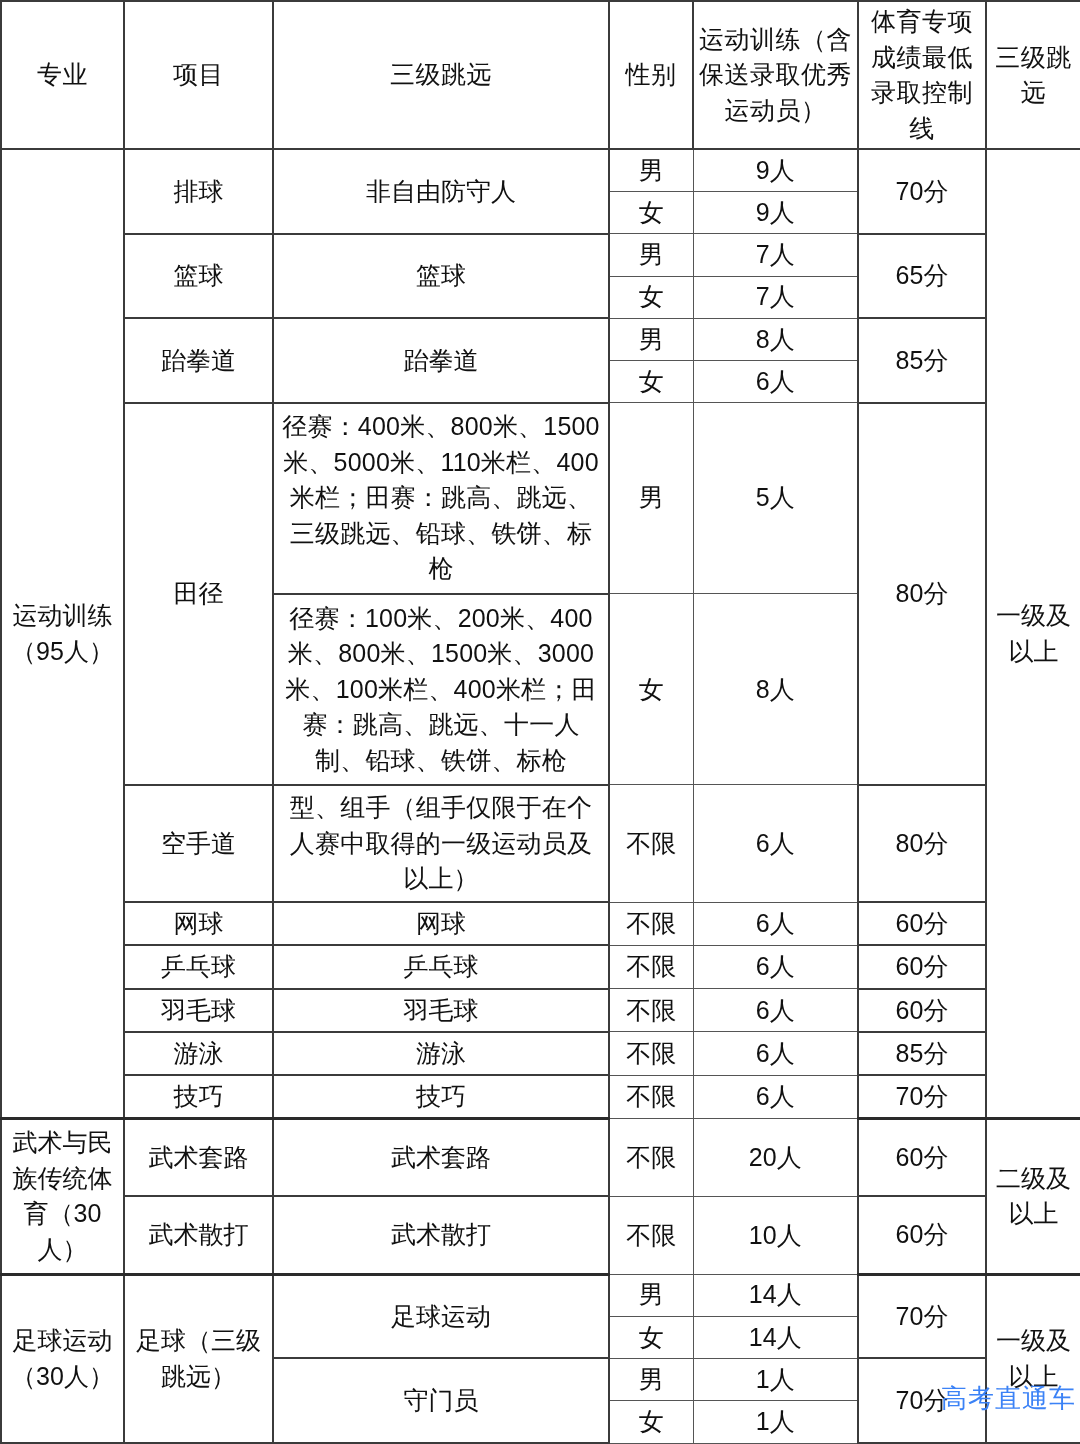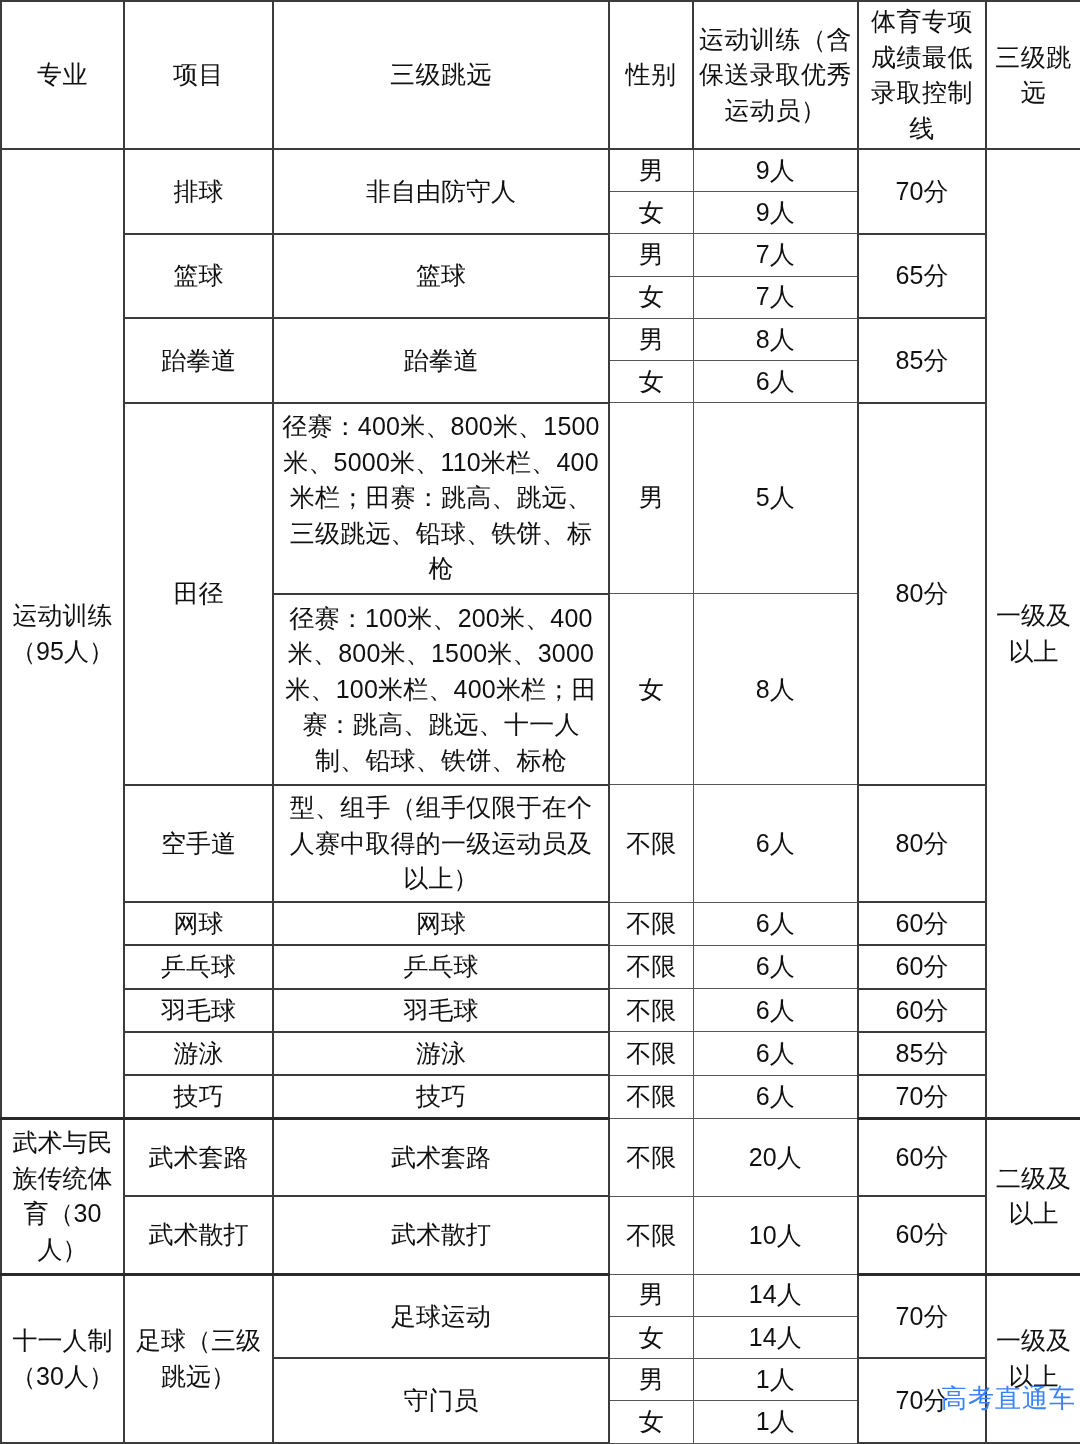--- a/index.html
+++ b/index.html
@@ -208,21 +208,21 @@
         <td class="level-cell thick-top" rowspan="2">二级及以上</td>
       </tr>
       <tr>
         <td class="event-cell">武术散打</td>
         <td class="sub-cell">武术散打</td>
         <td class="gender-cell thin">不限</td>
         <td class="num-cell thin">10人</td>
         <td class="score-cell">60分</td>
       </tr>
       <tr>
-        <td class="major-cell thick-top" rowspan="4">十一人制（30人）</td>
+        <td class="major-cell thick-top" rowspan="4">足球运动（30人）</td>
         <td class="event-cell thick-top" rowspan="4">足球（三级跳远）</td>
         <td class="sub-cell thick-top" rowspan="2">足球运动</td>
         <td class="gender-cell thin thick-top">男</td>
         <td class="num-cell thin thick-top">14人</td>
         <td class="score-cell thick-top" rowspan="2">70分</td>
         <td class="level-cell thick-top" rowspan="4">一级及以上</td>
       </tr>
       <tr>
         <td class="gender-cell thin">女</td>
         <td class="num-cell thin">14人</td>

